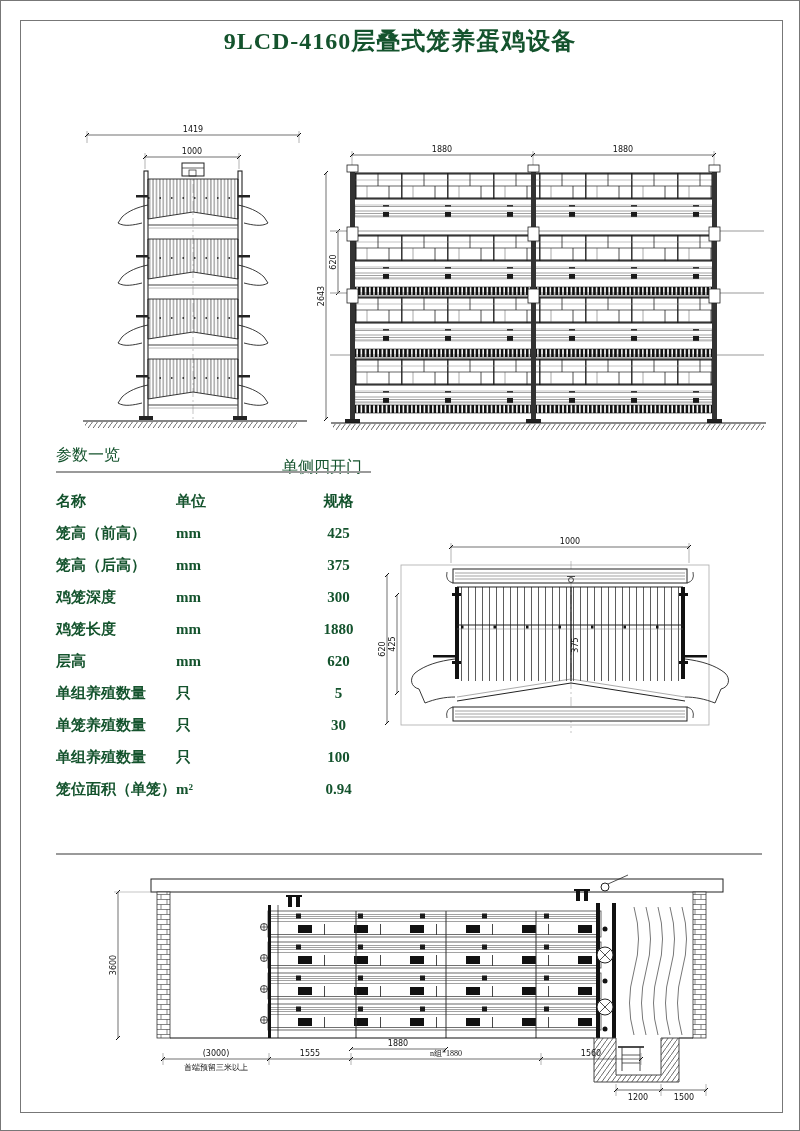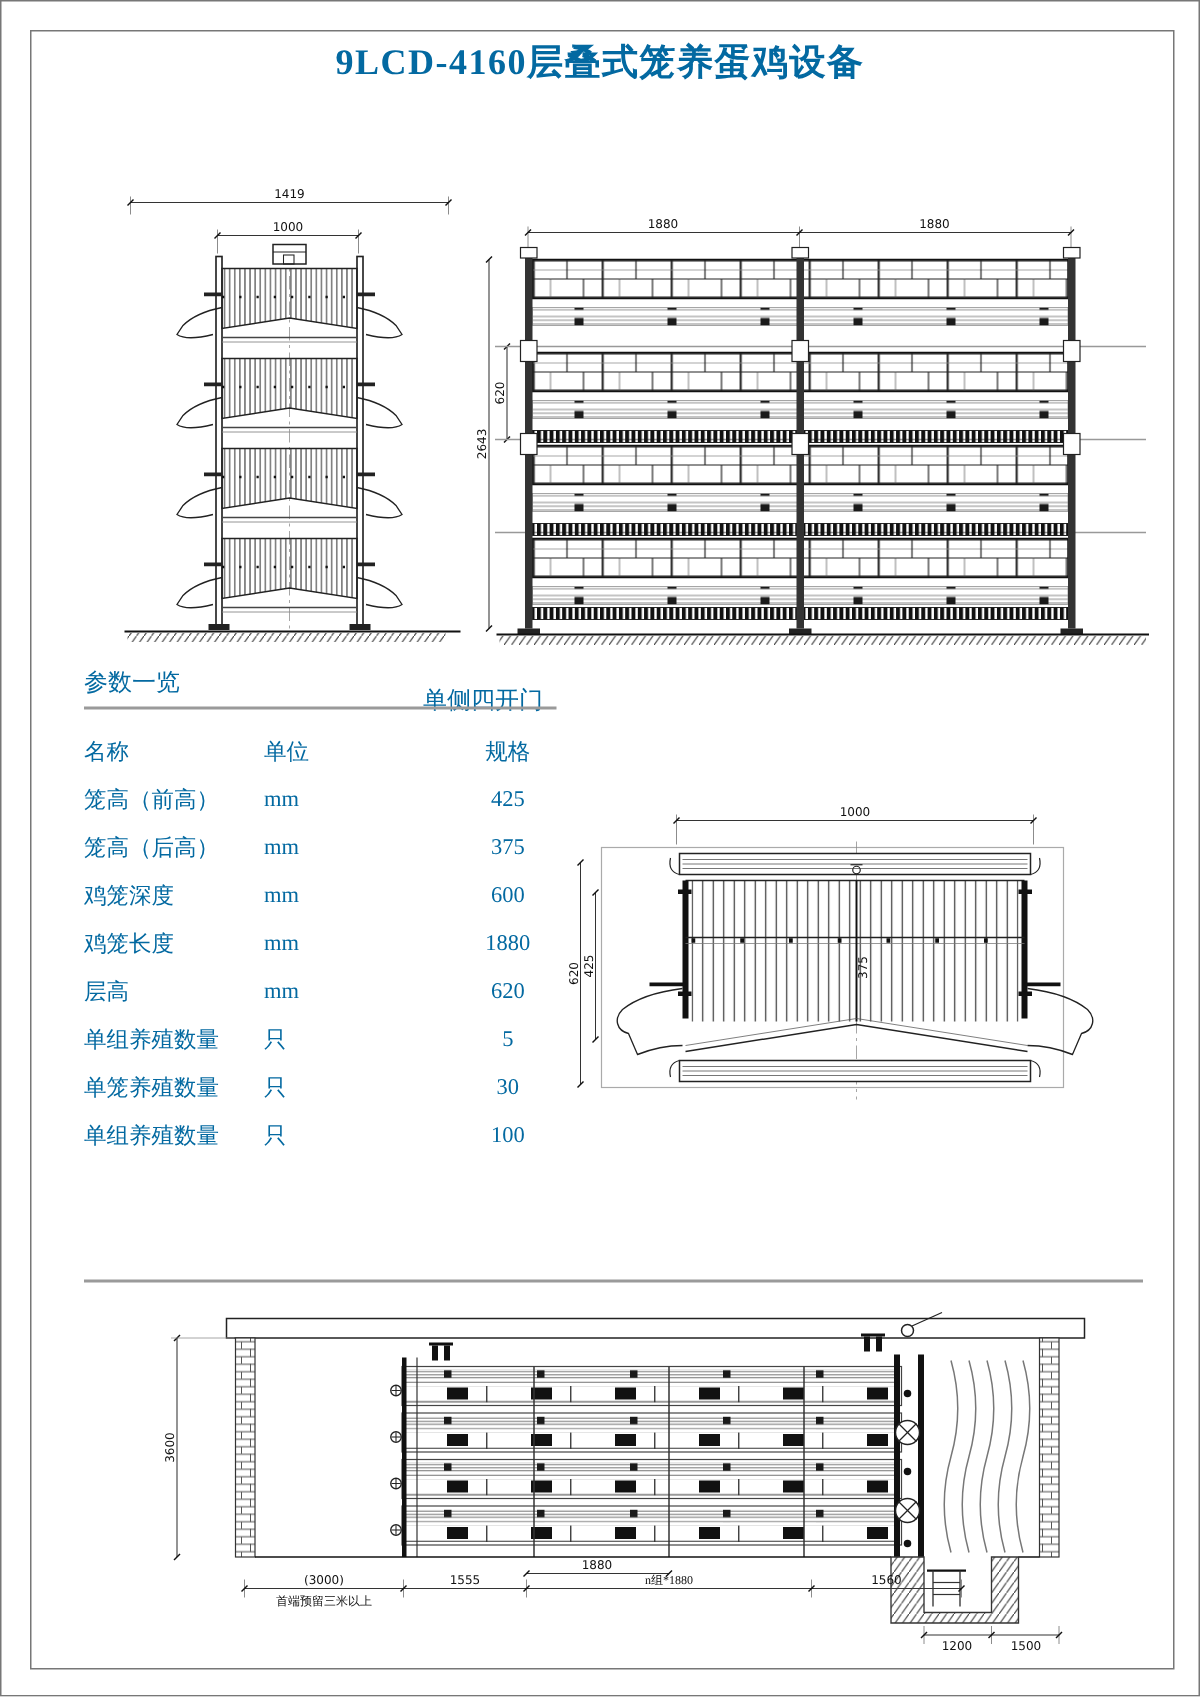--- a/index.html
+++ b/index.html
@@ -1,26 +1,26 @@
 <!DOCTYPE html>
 <html><head>
 <meta charset="utf-8">
 <style>
   html,body{margin:0;padding:0;background:#e8e8e8;}
   .page{position:relative;width:800px;height:1131px;background:#fff;border:1px solid #777;
         box-sizing:border-box;overflow:hidden;
-        font-family:"Liberation Serif","DejaVu Serif",serif;color:#0369a1;}
+        font-family:"Liberation Serif","DejaVu Serif",serif;color:#14532d;}
   .frame{position:absolute;left:19px;top:19px;width:761px;height:1091px;border:1px solid #777;}
   .title{position:absolute;left:0;top:24px;width:100%;text-align:center;
          font-size:24px;font-weight:bold;letter-spacing:1px;}
   .abs{position:absolute;}
   .hline{position:absolute;height:0;border-top:2px solid #9a9a9a;}
   .sec-label{position:absolute;font-size:16px;text-align:center;}
   .ptable{position:absolute;left:55px;top:484px;width:330px;font-size:15px;}
-  .prow{display:flex;height:32px;align-items:center;}
+  .prow{display:flex;height:32px;align-items:center;font-weight:bold;}
   .c-name{width:120px;}
   .c-unit{width:115px;}
   .c-spec{flex:1;text-align:center;}
   svg{position:absolute;overflow:visible;}
   svg text{font-family:"DejaVu Sans","Liberation Sans",sans-serif;fill:#111;}
   .dim{font-size:8px;}
   .dimcn{font-size:8px;font-family:"Liberation Serif","DejaVu Serif",serif;}
 </style>
 </head>
 <body>
@@ -184,21 +184,21 @@
       <div class="c-spec">425</div>
     </div>
     <div class="prow">
       <div class="c-name">笼高（后高）</div>
       <div class="c-unit">mm</div>
       <div class="c-spec">375</div>
     </div>
     <div class="prow">
       <div class="c-name">鸡笼深度</div>
       <div class="c-unit">mm</div>
-      <div class="c-spec">600</div>
+      <div class="c-spec">300</div>
     </div>
     <div class="prow">
       <div class="c-name">鸡笼长度</div>
       <div class="c-unit">mm</div>
       <div class="c-spec">1880</div>
     </div>
     <div class="prow">
       <div class="c-name">层高</div>
       <div class="c-unit">mm</div>
       <div class="c-spec">620</div>
@@ -210,20 +210,25 @@
     </div>
     <div class="prow">
       <div class="c-name">单笼养殖数量</div>
       <div class="c-unit">只</div>
       <div class="c-spec">30</div>
     </div>
     <div class="prow">
       <div class="c-name">单组养殖数量</div>
       <div class="c-unit">只</div>
       <div class="c-spec">100</div>
+    </div>
+    <div class="prow">
+      <div class="c-name">笼位面积（单笼）</div>
+      <div class="c-unit">m²</div>
+      <div class="c-spec">0.94</div>
     </div>
   </div>
 
   <svg class="abs" style="left:380px;top:532px;" width="346" height="212" viewBox="0 0 346 212">
     <defs>
       <pattern id="c_mesh" width="7" height="10" patternUnits="userSpaceOnUse">
         <line x1="3.5" y1="0" x2="3.5" y2="10" stroke="#333" stroke-width="0.8"></line>
       </pattern>
     </defs>
     <rect x="20" y="32" width="308" height="160" fill="none" stroke="#aaa" stroke-width="0.8"></rect>

